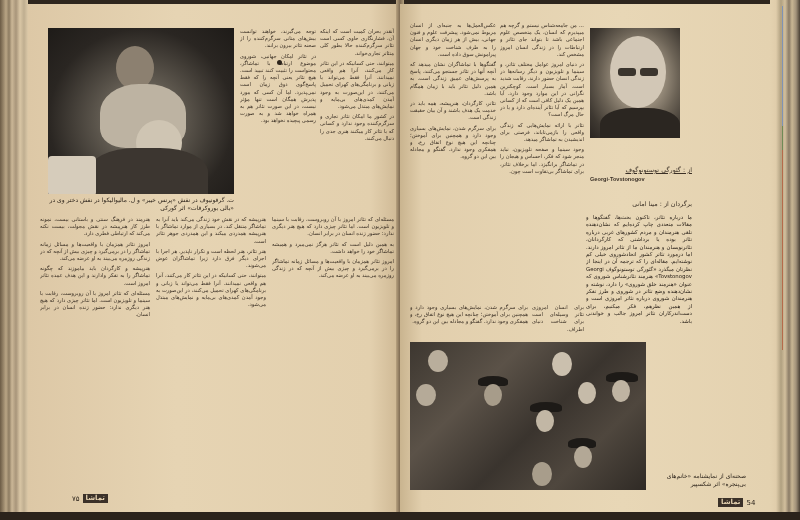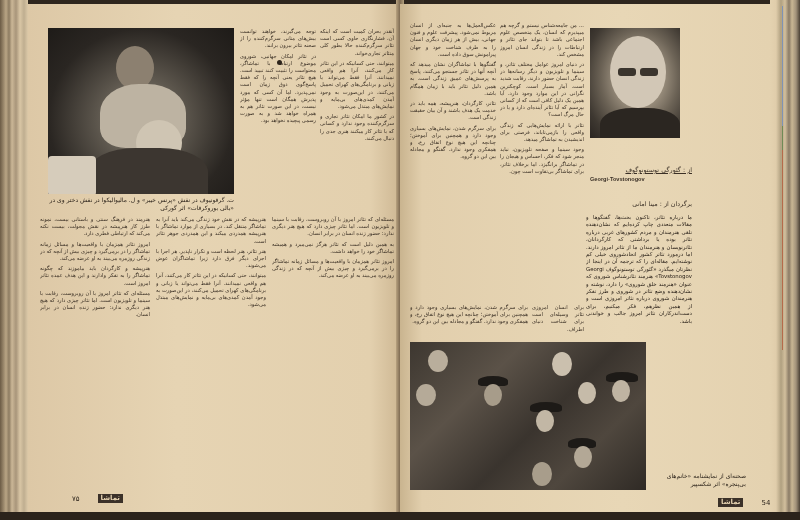--- a/index.html
+++ b/index.html
@@ -61,21 +61,21 @@
     overflow: hidden;
   }
   .col p { margin: 0 0 3px 0; }
   .title {
     position: absolute; direction: rtl; text-align: right;
     font-family: "DejaVu Sans", sans-serif; font-weight: bold;
     font-size: 19px; color: #231b14; letter-spacing: 0px;
   }
   .byline { position: absolute; direction: rtl; text-align: right; font-size: 6.4px; color: #3b3026; }
   .byline-latin { position: absolute; font-size: 5.6px; color: #3b3026; font-weight: bold; font-family: "Liberation Sans", sans-serif; }
-  .footer { position: absolute; font-size: 7px; color: #2d241b; display: flex; align-items: center; gap: 18px; }
+  .footer { position: absolute; font-size: 7px; color: #2d241b; display: flex; align-items: center; gap: 3px; }
   .logo { background: #3b3129; color: #e6d3b1; font-weight: bold; font-size: 7px; padding: 0 3px; line-height: 9px; }
   .divider-dot { position: absolute; width: 5px; height: 5px; background: #2d241b; border-radius: 50%; }
 </style>
 </head>
 <body>
 
 <div class="spread">
   <div class="page-edges-left"></div>
   <div class="page-edges-right">
     <div class="edge-line" style="left:12px; top:6px; height:120px; background:#7f93b5;"></div>

